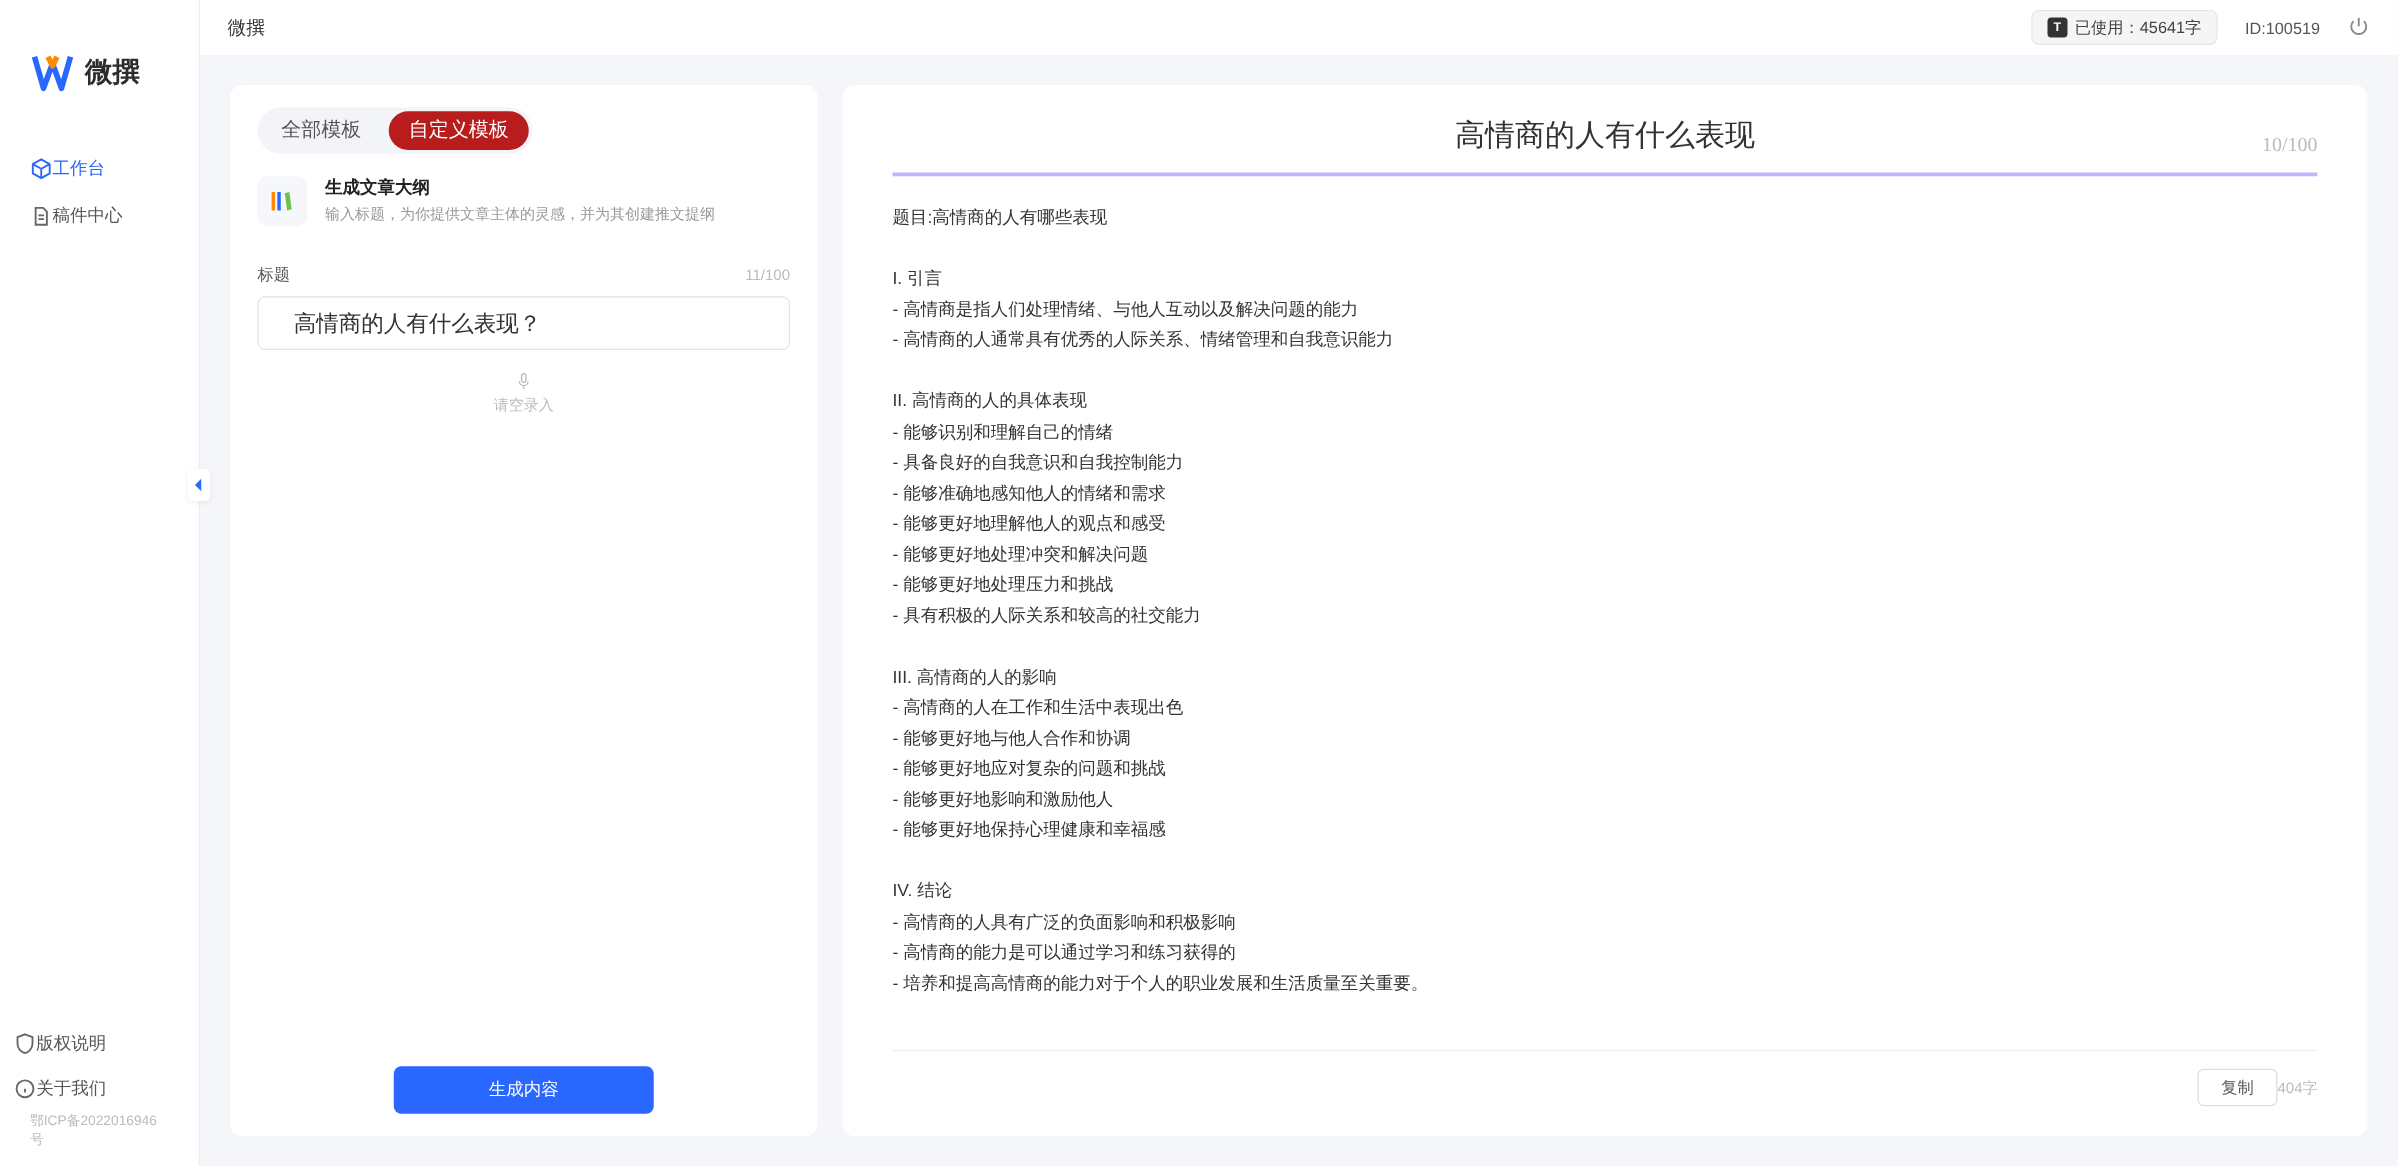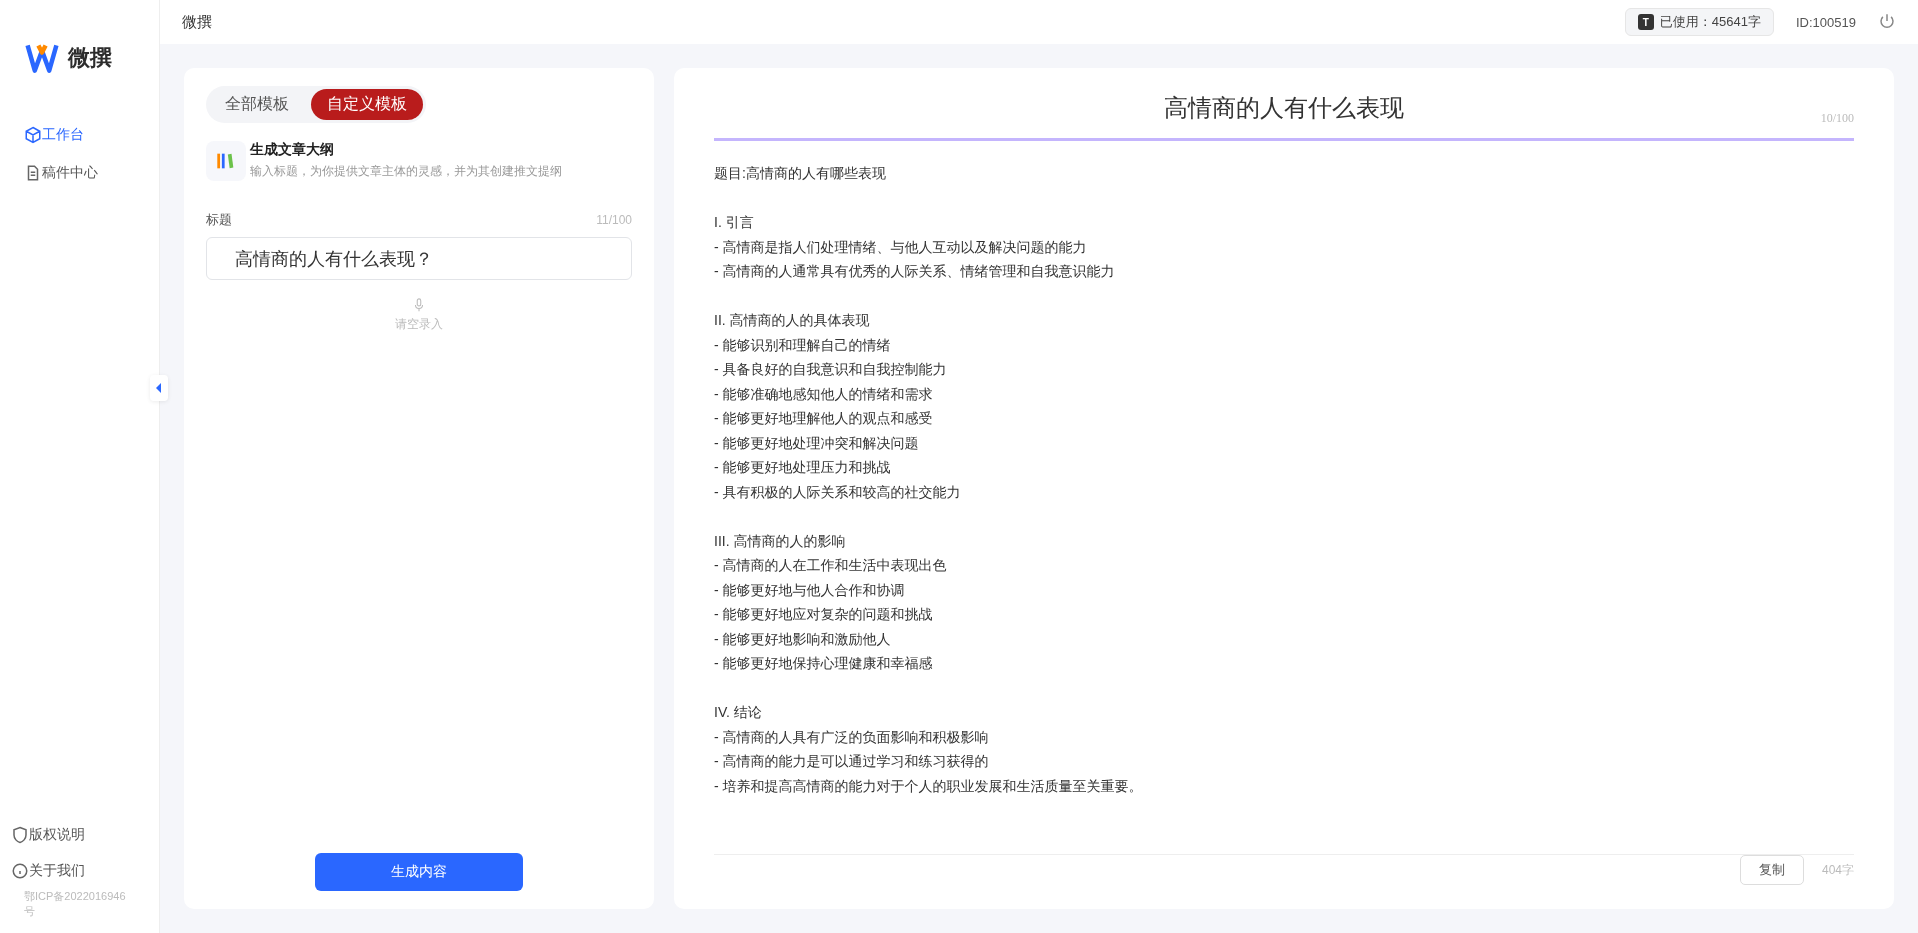--- a/index.html
+++ b/index.html
@@ -111,21 +111,21 @@
 .tab {
   padding: 5px 16px;
   border-radius: 16px;
   font-size: 16px;
   cursor: pointer;
   color: #555;
 }
 .tab.active { background: #b91c1c; color: #fff; }
 
 .template-info {
-  display: flex; gap: 4px; margin-top: 18px; align-items: flex-start;
+  display: flex; gap: 14px; margin-top: 18px; align-items: flex-start;
 }
 .template-icon {
   width: 40px; height: 40px; border-radius: 8px;
   background: #f6f7fb; display: flex; align-items: center; justify-content: center;
   font-size: 18px;
 }
 .template-name { font-size: 14px; font-weight: 600; color: #222; }
 .template-desc { font-size: 12px; color: #999; margin-top: 4px; }
 
 .form-section { margin-top: 30px; }
@@ -164,38 +164,37 @@
 .output-header {
   text-align: center;
   font-size: 24px;
   font-family: "SimSun", serif;
   padding-bottom: 14px;
   border-bottom: 3px solid #c4b5fd;
   position: relative;
 }
 .io-count {
   position: absolute; right: 0; bottom: 12px;
-  font-size: 12px; color: #bbb;
+  font-size: 16px; color: #bbb;
 }
 .output-body {
   margin-top: 20px;
   font-size: 14px;
   line-height: 1.75;
   color: #333;
   white-space: pre-line;
   flex: 1;
   overflow: auto;
 }
 .output-footer {
   border-top: 1px solid #eee;
-  padding-top: 0;
+  padding-top: 14px;
   display: flex;
   justify-content: flex-end;
   align-items: center;
-  gap: 18px;
 }
 .copy-btn {
   border: 1px solid #ddd;
   background: #fff;
   border-radius: 5px;
   padding: 5px 18px;
   font-size: 13px;
   color: #555;
   cursor: pointer;
 }

